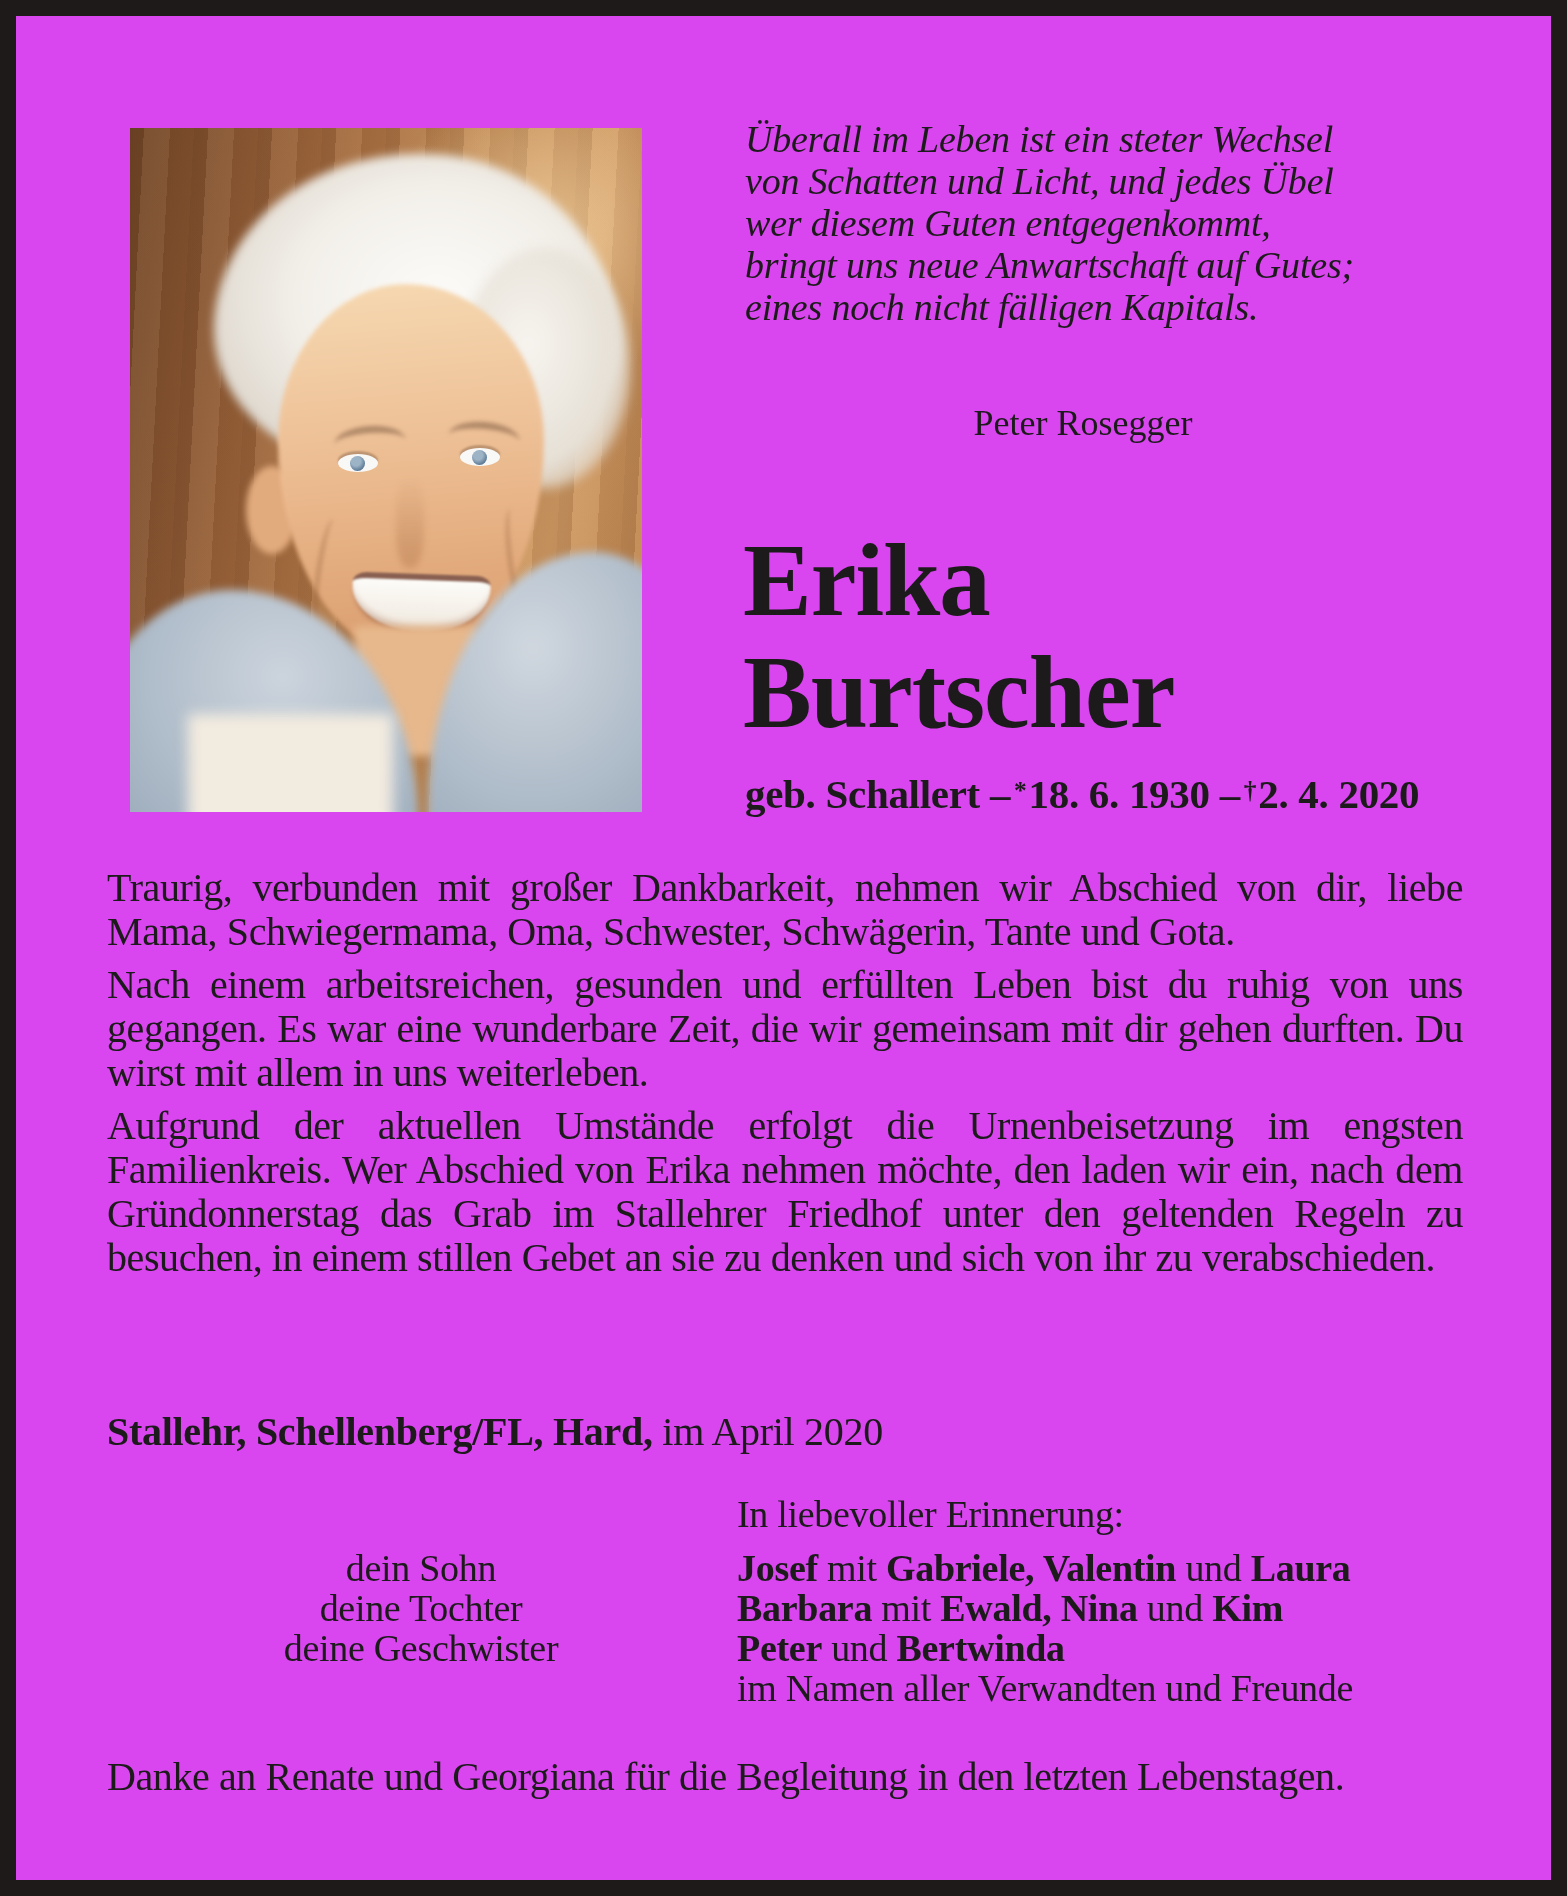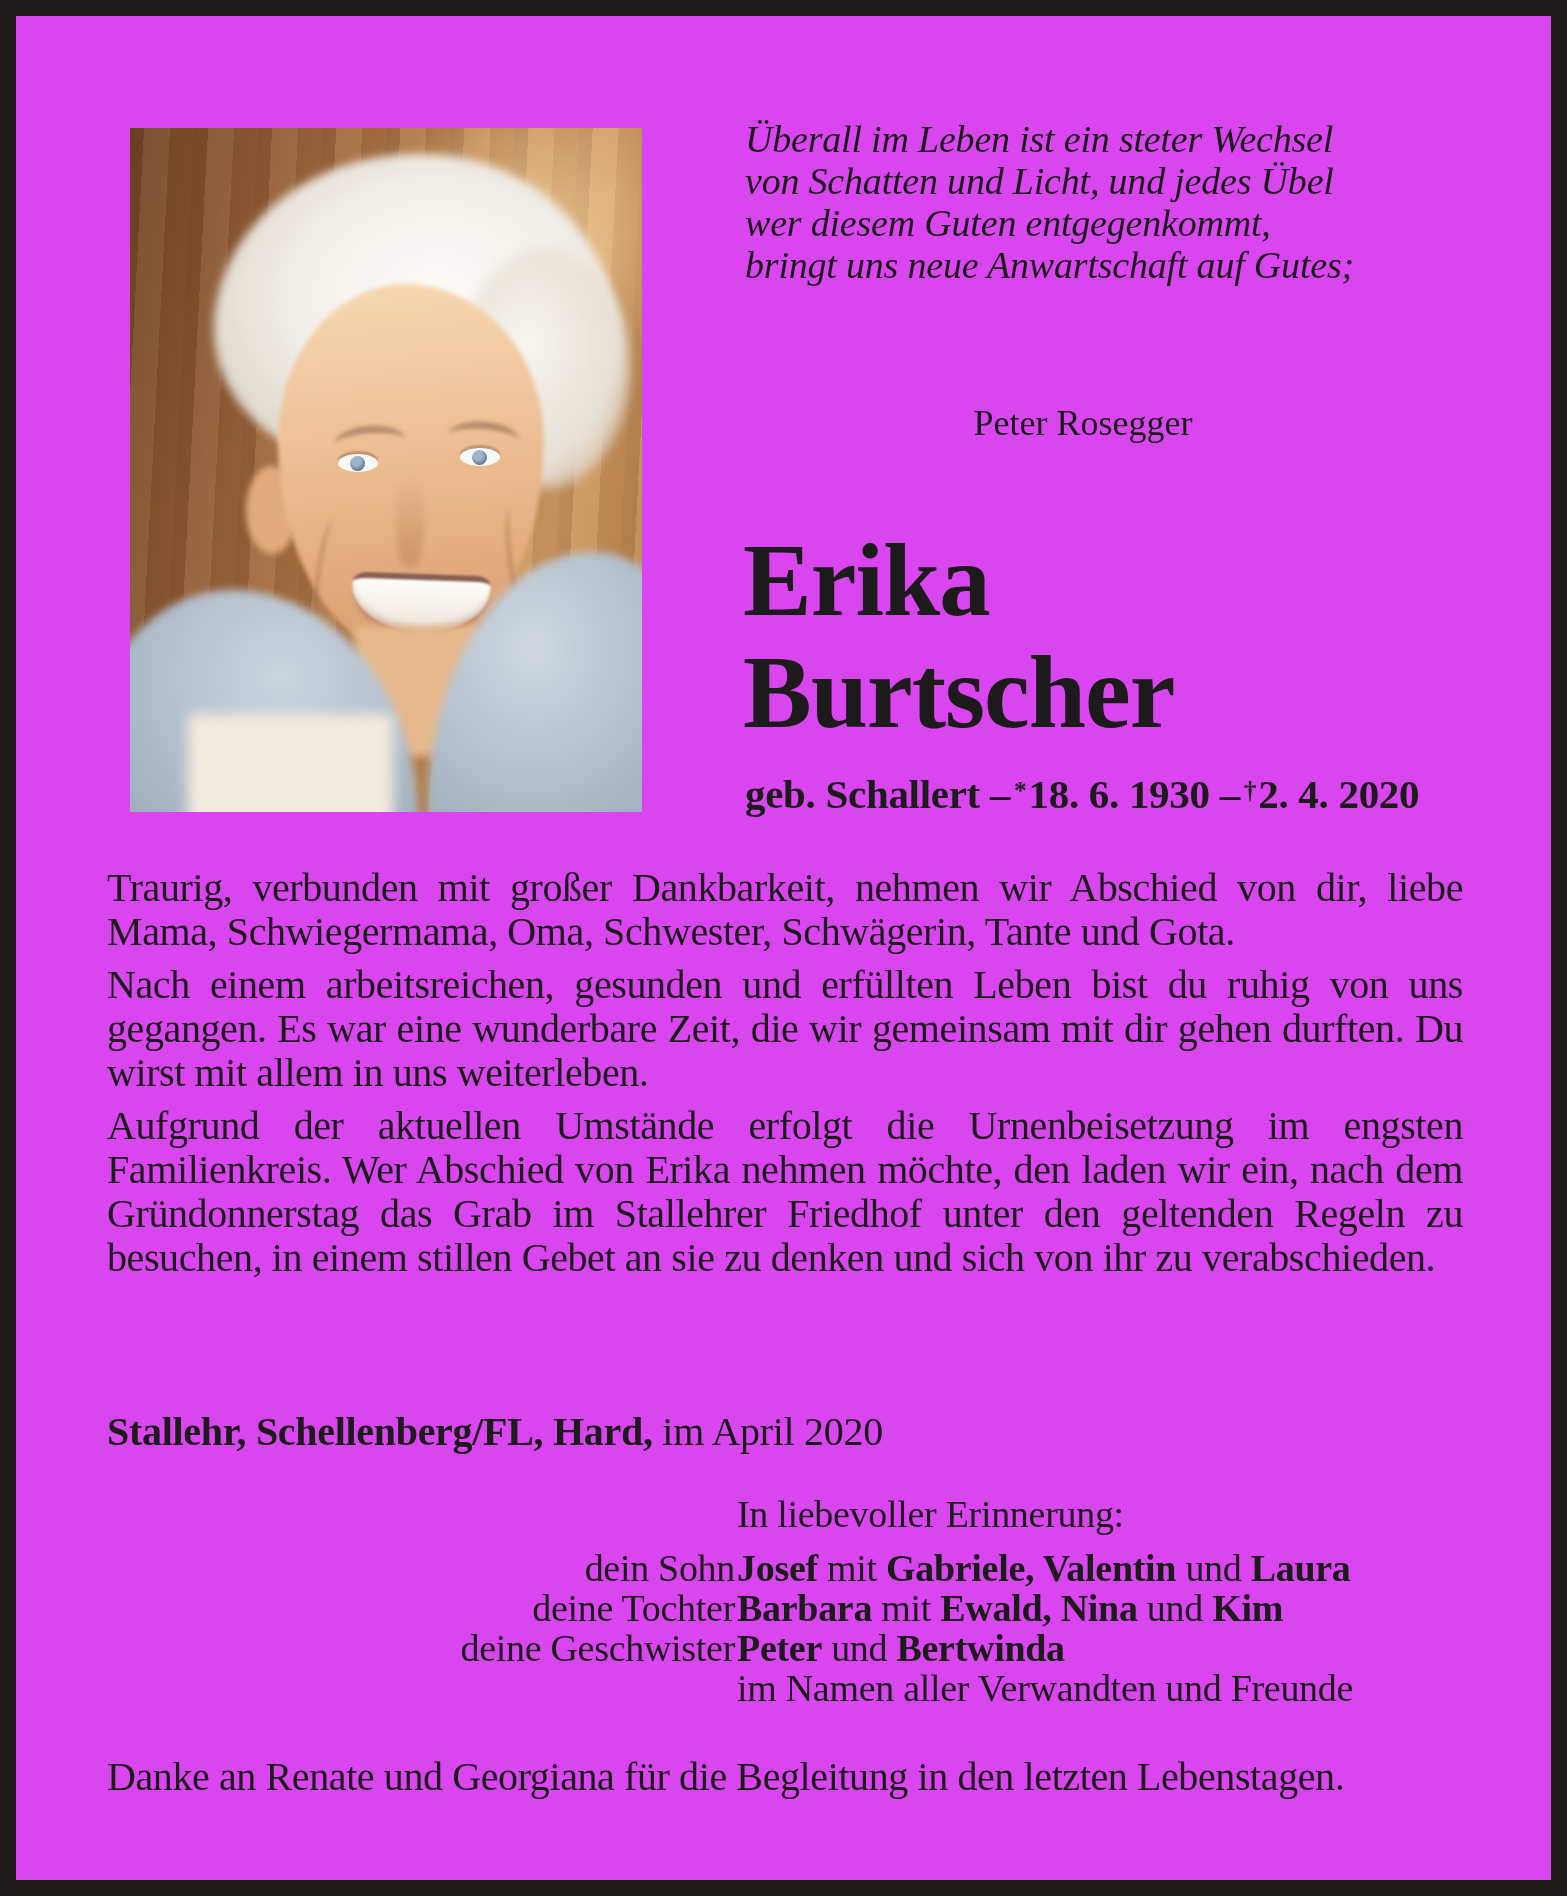--- a/index.html
+++ b/index.html
@@ -93,21 +93,21 @@
     position:absolute;left:91px;top:1392px;width:1356px;
     font-size:40px;line-height:48px;letter-spacing:-0.3px;
   }
   .dateline .places{font-weight:700;}
 
   .remembrance{
     position:absolute;left:91px;top:1478px;width:1356px;
     font-size:38px;line-height:40px;letter-spacing:-0.3px;
   }
   .rem-row{display:grid;grid-template-columns:628px 1fr;column-gap:2px;}
-  .rem-label{text-align:right;}
+  .rem-label{text-align:center;}
   .rem-title{margin-bottom:14px;}
   .rem-names b{font-weight:700;}
   .rem-closing{margin-top:0;}
 
   .thanks{
     position:absolute;left:91px;top:1738px;width:1370px;
     font-size:40px;line-height:46px;letter-spacing:-0.4px;
   }
 </style>
 </head>
@@ -138,20 +138,21 @@
     <div class="cardigan-l"></div>
     <div class="cardigan-r"></div>
     <div class="shirt"></div>
   </div>
 
   <div class="quote">
     <div>Überall im Leben ist ein steter Wechsel</div>
     <div>von Schatten und Licht, und jedes Übel</div>
     <div>wer diesem Guten entgegenkommt,</div>
     <div>bringt uns neue Anwartschaft auf Gutes;</div>
+    <div>eines noch nicht fälligen Kapitals.</div>
   </div>
   <div class="attribution">Peter Rosegger</div>
 
   <div class="name">
     <div>Erika</div>
     <div>Burtscher</div>
   </div>
 
   <div class="gebline">
     <span>geb. Schallert –</span><sup>*</sup><span>18. 6. 1930 –</span><sup>†</sup><span>2. 4. 2020</span>

